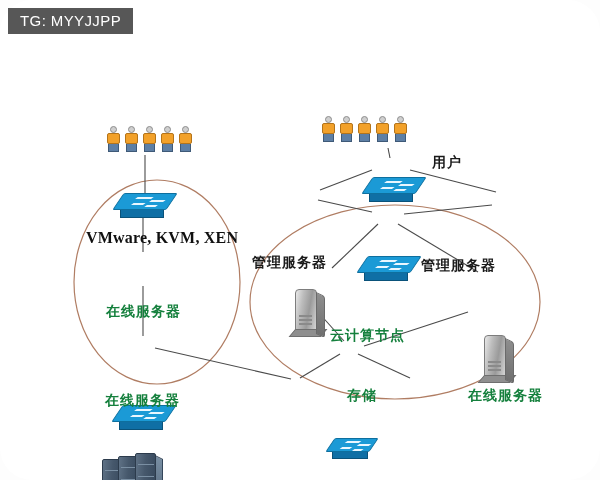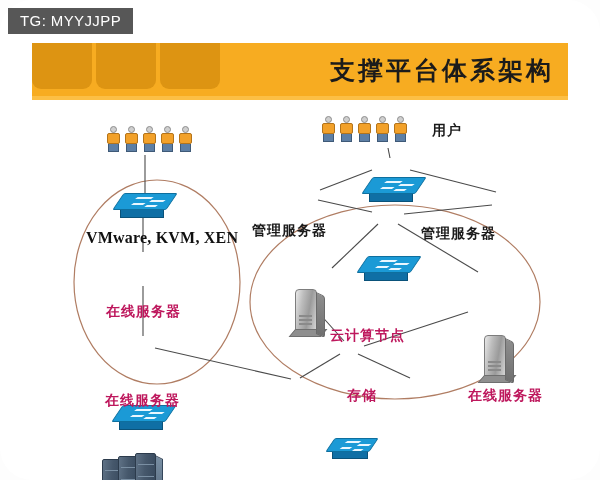--- a/index.html
+++ b/index.html
@@ -201,30 +201,31 @@
   }
 
   
   .label {
     position: absolute;
     white-space: nowrap;
     z-index: 16;
     font-family: "DejaVu Sans", "Liberation Sans", sans-serif;
   }
   .label-cn-red {
-    color: #be185d;
+    color: #15803d;
     font-size: 14px;
     font-weight: 700;
     letter-spacing: 1px;
   }
   .label-cn-black {
     color: #1a1a1a;
     font-size: 14px;
     font-weight: 700;
     letter-spacing: 1px;
+    margin-top: 32px;
   }
   .label-en {
     color: #101010;
     font-size: 16px;
     font-weight: 700;
     font-family: "Liberation Serif", "DejaVu Serif", serif;
     letter-spacing: 0.2px;
   }
 
   
@@ -242,29 +243,20 @@
     z-index: 40;
   }
 </style>
 </head>
 <body>
 
 <div id="stage">
 
   <div class="tg-badge">TG: MYYJJPP</div>
 
-  <div class="banner">
-    <div class="banner-blocks" id="banner-blocks">
-        <div class="banner-block" style="background: rgb(221, 148, 18);"></div>
-        <div class="banner-block" style="background: rgb(221, 148, 18);"></div>
-        <div class="banner-block" style="background: rgb(221, 148, 18);"></div>
-      </div>
-    <div class="banner-title">支撑平台体系架构</div>
-    <div class="banner-underline"></div>
-  </div>
 
   <svg id="diagram" viewBox="0 0 600 480">
     <g id="zone-layer">
         <ellipse cx="157" cy="282" rx="83" ry="102" fill="none" stroke="#b07d63" stroke-width="1.2"></ellipse>
         <ellipse cx="395" cy="302" rx="145" ry="97" fill="none" stroke="#b07d63" stroke-width="1.2"></ellipse>
       </g>
     <g id="link-layer">
         <line x1="145" y1="155" x2="145" y2="196" stroke="#4a4a4a" stroke-width="1.1"></line>
         <line x1="143" y1="212" x2="143" y2="252" stroke="#4a4a4a" stroke-width="1.1"></line>
         <line x1="143" y1="286" x2="143" y2="336" stroke="#4a4a4a" stroke-width="1.1"></line>

